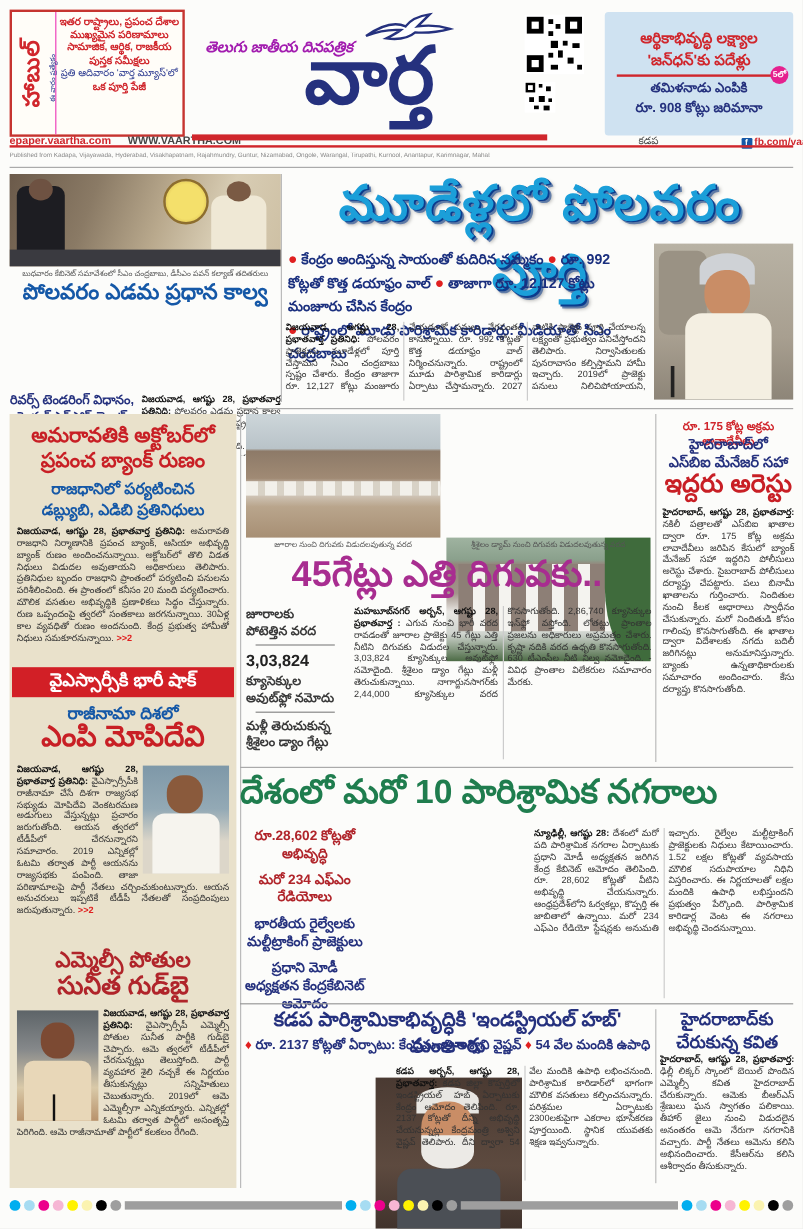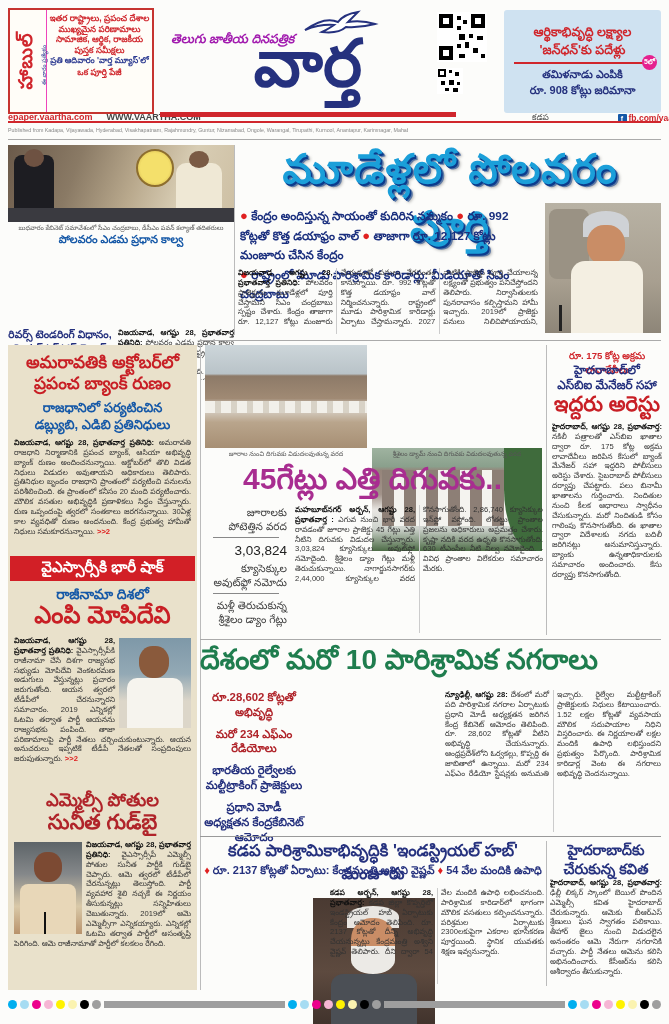--- a/index.html
+++ b/index.html
@@ -10,21 +10,21 @@
   .jst{text-align:justify;}
 
   
   .promo-box{left:8px;top:8px;width:142px;height:102px;border:2px solid #c63430;display:flex;background:#fffdf8;}
   .promo-vert{width:36px;border-right:1px solid #e4b;display:flex;align-items:center;justify-content:center;position:relative;}
   .promo-vert .big{transform:rotate(-90deg);white-space:nowrap;color:#d0262c;font-weight:bold;font-size:19px;letter-spacing:1px;}
   .promo-vert .sml{position:absolute;right:1px;top:50%;transform:rotate(-90deg) translateX(50%);transform-origin:right center;
                    white-space:nowrap;color:#2b3990;font-size:6px;}
   .promo-texts{flex:1;display:flex;flex-direction:column;justify-content:flex-start;padding:3px 2px;}
   .promo-texts .r{color:#d0262c;font-weight:bold;font-size:8.6px;line-height:1.25;text-align:center;}
-  .promo-texts .b{color:#2b3990;font-weight:bold;font-size:8.2px;text-align:center;}
+  .promo-texts .b{color:#2b3990;font-weight:normal;font-size:8.2px;text-align:center;}
   .epaper-row{left:8px;top:112px;width:200px;display:flex;gap:14px;align-items:center;}
   .epaper{color:#d0262c;font-weight:bold;font-size:9px;}
   .website{color:#444;font-weight:bold;font-size:9px;}
   .tagline{left:171px;top:32px;color:#a21caf;font-weight:bold;font-style:italic;font-size:12.5px;}
   .logo{left:158px;top:24px;width:300px;text-align:center;color:#25317e;font-weight:800;font-size:66px;line-height:1.2;}
   .logo-bar{left:160px;top:112px;width:296px;height:5px;background:#d0262c;}
   .thin-red{left:8px;top:121px;width:653px;height:2px;background:#d0262c;}
   .qr{left:437px;top:12px;}
   .qr2{left:437px;top:68px;}
   .right-box{left:504px;top:10px;width:157px;height:99px;background:#cfe2f1;border-radius:3px;
@@ -54,21 +54,21 @@
   
   .cab-photo{left:8px;top:145px;width:226px;height:77px;background:linear-gradient(110deg,#6b5a4a 0%,#8a7a65 30%,#b9a98d 55%,#d8cdb4 75%,#cdbfa3 100%);overflow:hidden;}
   .cab-photo .seal{position:absolute;left:128px;top:4px;width:34px;height:34px;border-radius:50%;
                    background:radial-gradient(circle,#f4e06b 0 60%,#caa93f 100%);border:2px solid #8d6e2f;}
   .cab-photo .p1{position:absolute;left:6px;top:10px;width:40px;height:66px;background:#1d1d22;border-radius:8px 8px 0 0;}
   .cab-photo .p1h{position:absolute;left:16px;top:4px;width:20px;height:18px;background:#6e5242;border-radius:50%;}
   .cab-photo .p2{position:absolute;left:168px;top:18px;width:46px;height:58px;background:#efe8d5;border-radius:10px 10px 0 0;}
   .cab-photo .p2h{position:absolute;left:181px;top:6px;width:20px;height:17px;background:#7a5a44;border-radius:50%;}
   .cab-photo .tbl{position:absolute;left:0;bottom:0;width:100%;height:14px;background:#3a3a40;}
   .ll-capt{left:8px;top:224px;width:226px;}
-  .ll-kick{left:8px;top:233px;width:226px;color:#1558a7;font-weight:bold;font-size:11px;}
+  .ll-kick{left:8px;top:233px;width:226px;color:#1558a7;font-weight:bold;font-size:18px;}
   .ll-head{left:8px;top:247px;width:226px;color:#c81f25;font-weight:800;font-size:28px;}
   .ll-cols{left:8px;top:284px;width:226px;height:52px;display:flex;gap:6px;margin-top:44px;}
   .ll-side{width:104px;color:#25317e;font-weight:bold;font-size:10.6px;line-height:1.3;text-align:center;}
   .ll-body{flex:1;height:52px;overflow:hidden;}
 
   
   .lm-head{left:238px;top:146px;width:424px;text-align:center;font-weight:800;font-size:41px;letter-spacing:1px;
            color:#1b9fd9;text-shadow:1.5px 1.5px 0 #0b3c8d,3px 3px 0 rgba(11,60,141,.55),4px 4px 3px rgba(0,0,0,.25);}
   .lm-bullets{left:240px;top:206px;width:300px;color:#1a2f7e;font-weight:bold;font-size:11.8px;line-height:1.55;}
   .lm-bullets .dot{color:#e02020;font-size:13px;}
@@ -103,21 +103,21 @@
 
   
   .dam1{left:205px;top:345px;width:162px;height:103px;background:linear-gradient(180deg,#cdd6da 0%,#b9c3c8 28%,#8d7a68 30%,#a08a74 52%,#ded9d2 60%,#b9a58c 75%,#a78f74 100%);position:relative;overflow:hidden;}
   .dam1 .spray{position:absolute;left:0;top:56px;width:100%;height:12px;background:repeating-linear-gradient(90deg,#f2f0ea 0 10px,#d8d2c6 10px 16px);}
   .dam2{left:372px;top:345px;width:170px;height:103px;background:linear-gradient(180deg,#9fb3a0 0%,#8aa08c 18%,#95847a 22%,#a2938a 45%,#e8e6e2 60%,#cfd4ce 78%,#4c6b45 100%);position:relative;overflow:hidden;}
   .dam2 .gates{position:absolute;left:10px;top:22px;width:150px;height:56px;background:repeating-linear-gradient(90deg,#8d7f76 0 12px,#f4f3ef 12px 22px);}
   .dam2 .hill{position:absolute;right:-12px;top:0;width:50px;height:103px;background:#3f6b3c;border-radius:0 0 0 60%;}
   .dam-capt1{left:205px;top:450px;width:162px;}
   .dam-capt2{left:372px;top:450px;width:170px;}
   .dam-head{left:200px;top:462px;width:345px;text-align:center;color:#a82d90;font-weight:800;font-size:30px;}
-  .dam-side{left:205px;top:505px;width:82px;color:#3a3a3a;font-weight:normal;font-size:10.5px;text-align:right;line-height:1.35;}
+  .dam-side{left:205px;top:505px;width:82px;color:#3a3a3a;font-weight:bold;font-size:10.5px;text-align:left;line-height:1.35;}
   .dam-side .num{font-size:13.5px;color:#222;}
   .dam-side .sep{height:1px;background:#888;margin:4px 8px;}
   .dam-body{left:295px;top:505px;width:248px;height:128px;column-count:2;column-gap:8px;column-rule:1px solid #ccc;overflow:hidden;}
 
   
   .sbi-k1{left:552px;top:350px;width:110px;color:#d0262c;font-weight:bold;font-size:9.6px;}
   .sbi-k2{left:552px;top:363px;width:110px;color:#25317e;font-weight:bold;font-size:12px;}
   .sbi-k3{left:552px;top:378px;width:110px;color:#25317e;font-weight:bold;font-size:12px;}
   .sbi-head{left:552px;top:392px;width:110px;color:#c81f25;font-weight:800;font-size:21px;}
   .sbi-body{left:552px;top:422px;width:110px;height:212px;overflow:hidden;}

